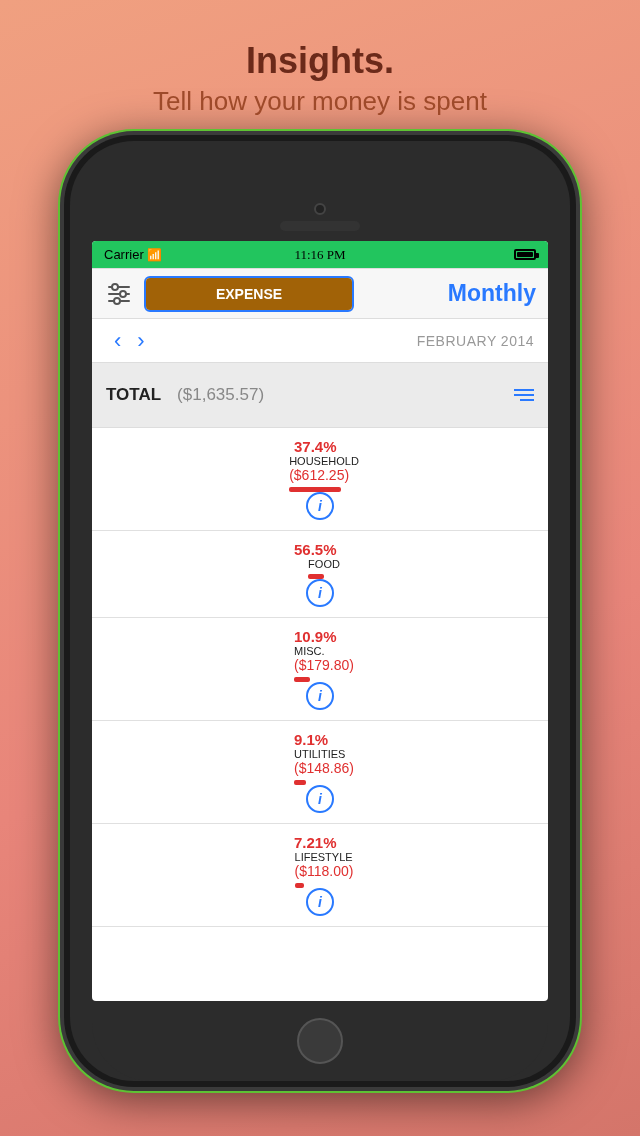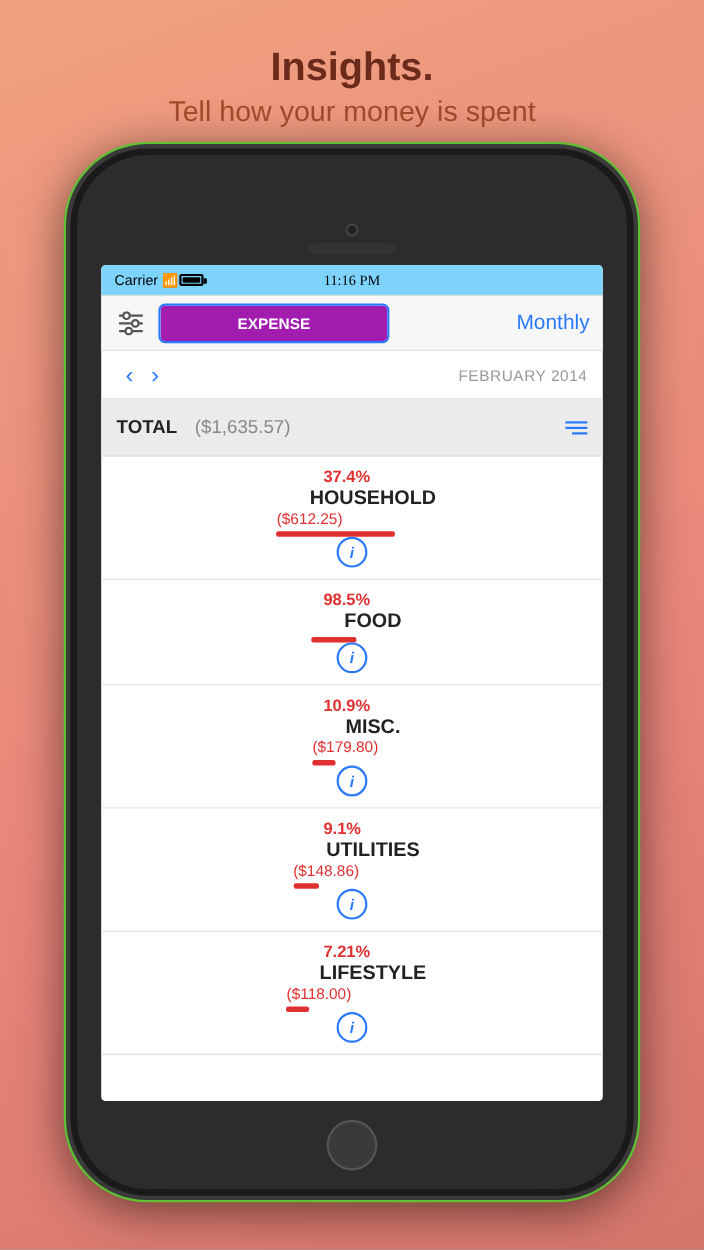--- a/index.html
+++ b/index.html
@@ -97,23 +97,24 @@
     .phone-speaker {
       width: 80px;
       height: 10px;
       background: #333;
       border-radius: 5px;
     }
 
     
     .status-bar {
       height: 28px;
-      background: #7dd3fc;
-      display: flex;
-      align-items: center;
+      background: #22c55e;
+      display: flex;
+      align-items: center;
+      justify-content: space-between;
       padding: 0 12px;
       font-size: 13px;
       font-weight: 500;
       color: #000;
       border-bottom: 1px solid #ddd;
     }
 
     .status-left {
       display: flex;
       align-items: center;
@@ -201,33 +202,33 @@
       height: 32px;
       display: flex;
       align-items: center;
       justify-content: center;
       font-size: 14px;
       font-weight: 600;
       cursor: pointer;
     }
 
     .segment-btn.active {
-      background: #a21caf;
+      background: #a16207;
       color: #fff;
     }
 
     .segment-btn.inactive {
       background: transparent;
       color: #2979ff;
     }
 
     .monthly-btn {
       color: #2979ff;
-      font-size: 19px;
-      font-weight: 400;
+      font-size: 23px;
+      font-weight: 700;
       margin-left: auto;
     }
 
     
     .nav-bar {
       height: 44px;
       display: flex;
       align-items: center;
       padding: 0 14px;
       border-bottom: 1px solid #ddd;
@@ -244,21 +245,21 @@
     .nav-date {
       margin-left: auto;
       font-size: 14px;
       font-weight: 500;
       color: #999;
       letter-spacing: 0.5px;
     }
 
     
     .total-row {
-      height: 52px;
+      height: 65px;
       background: #ebebeb;
       display: flex;
       align-items: center;
       padding: 0 14px;
       border-bottom: 1px solid #ddd;
     }
 
     .total-label {
       font-size: 17px;
       font-weight: 700;
@@ -303,24 +304,23 @@
       width: 52px;
       flex-shrink: 0;
     }
 
     .cat-info {
       flex: 1;
       margin-left: 8px;
     }
 
     .cat-name {
-      font-size: 18px;
-      font-weight: 700;
+      font-size: 11px;
+      font-weight: 400;
       color: #222;
-      margin-left: 30px;
     }
 
     .cat-amount {
       font-size: 14px;
       color: #e03030;
     }
 
     .cat-bar-wrapper {
       margin-top: 4px;
       height: 5px;
@@ -444,21 +444,21 @@
       <div class="cat-info">
         <div class="cat-name">HOUSEHOLD</div>
         <div class="cat-amount">($612.25)</div>
         <div class="cat-bar-wrapper">
           <div class="cat-bar" style="width:74%;"></div>
         </div>
       </div>
       <div class="info-btn">i</div>
     </div>
           <div class="category-row">
-      <div class="cat-pct">98.5%</div>
+      <div class="cat-pct">56.5%</div>
       <div class="cat-info">
         <div class="cat-name">FOOD</div>
         <div class="cat-bar-wrapper">
           <div class="cat-bar" style="width:50%;"></div>
         </div>
       </div>
       <div class="info-btn">i</div>
     </div>
           <div class="category-row">
       <div class="cat-pct">10.9%</div>

